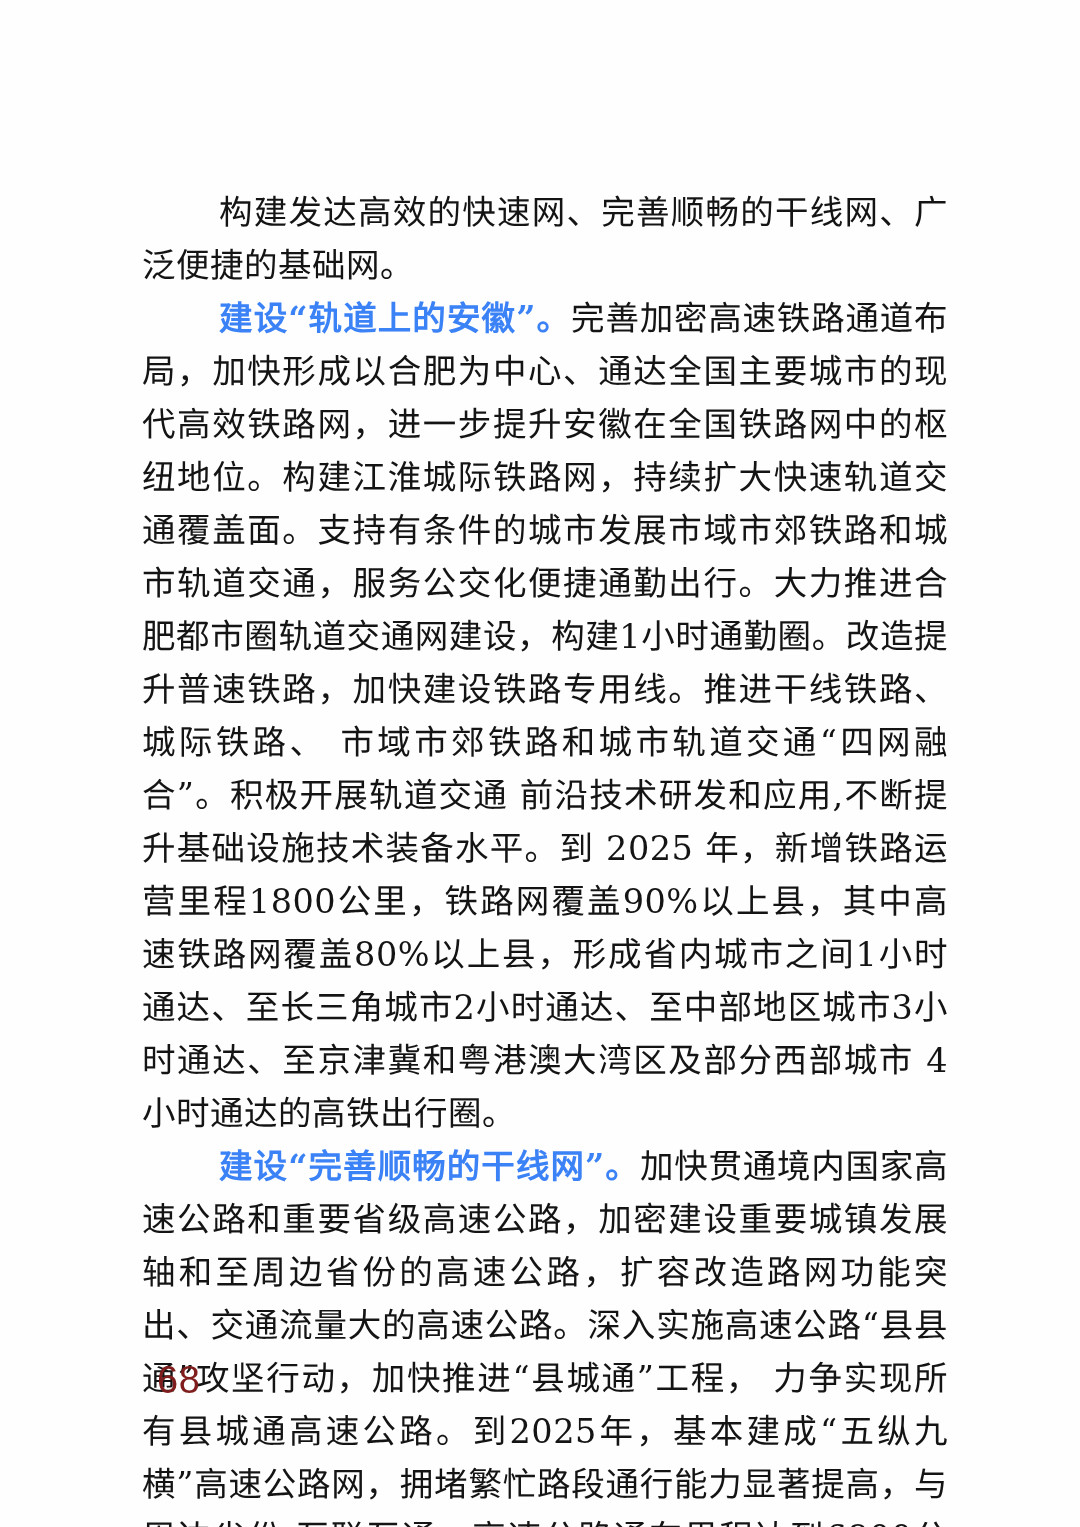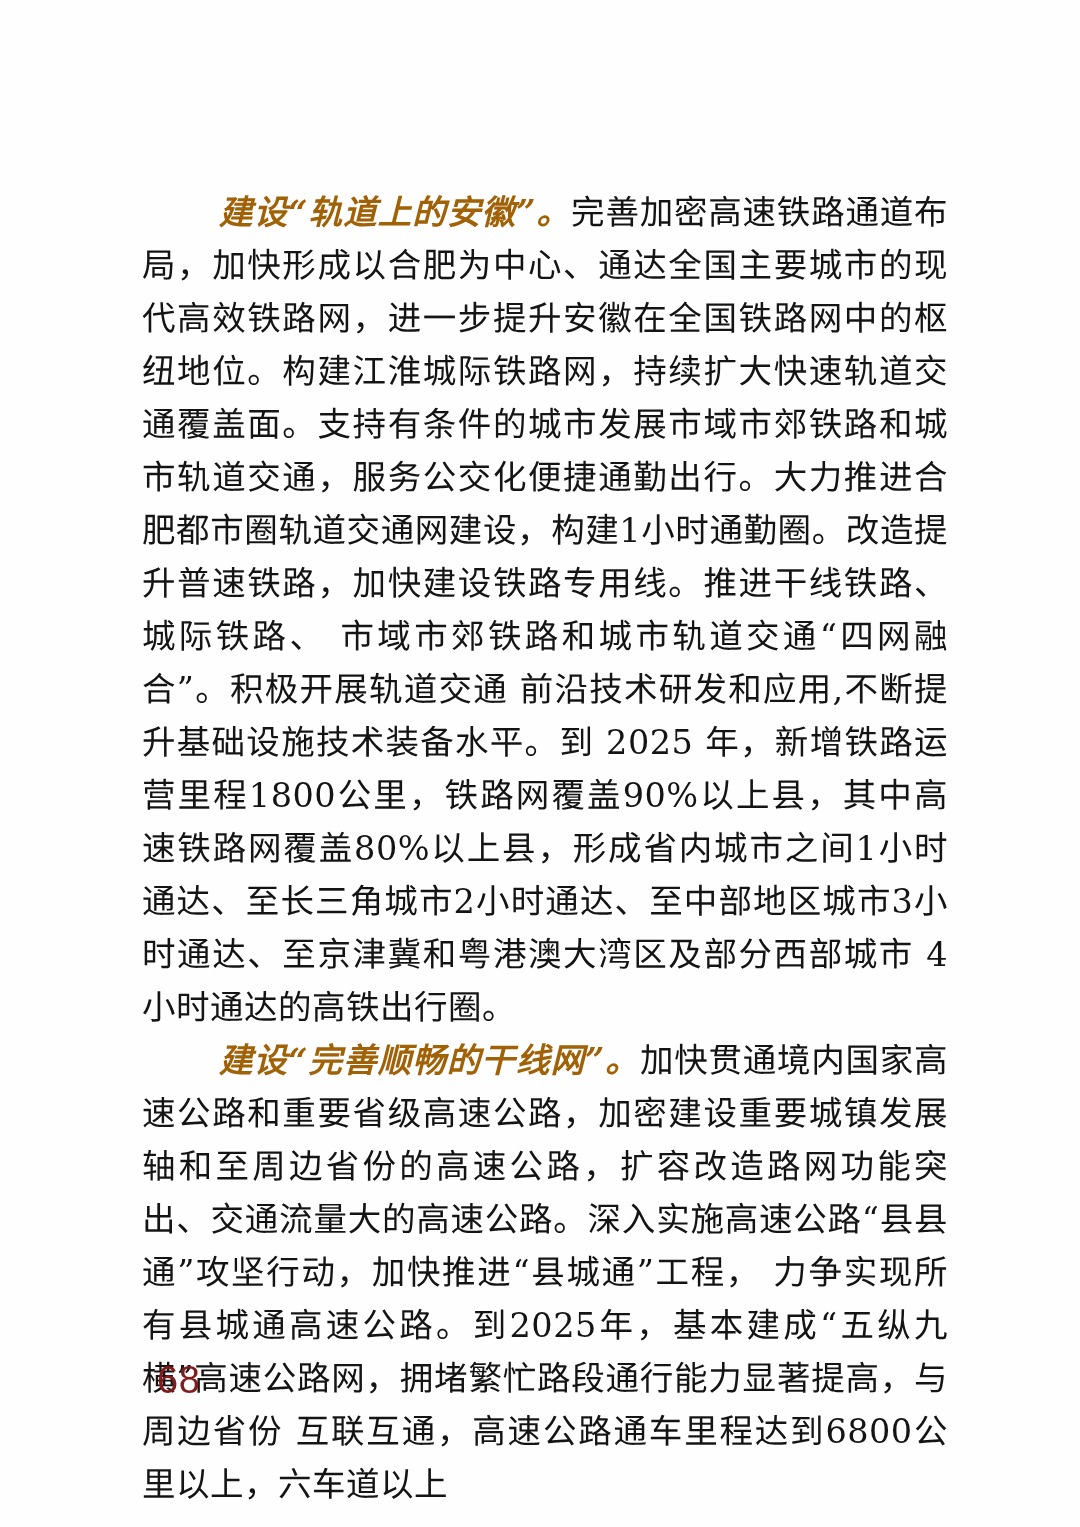--- a/index.html
+++ b/index.html
@@ -46,22 +46,21 @@
     margin-top: 0;
   }
 
   .para.indent {
     text-indent: 2.3em;
   }
 
   .lead {
     font-weight: 700;
     letter-spacing: 0.8px;
-    color: #a16207;
-    font-style: italic;
+    color: #3b82f6;
   }
 
   .page-number {
     position: absolute;
     left: 145px;
     top: 1362px;
     font-family: "Liberation Sans", "DejaVu Sans", sans-serif;
     font-size: 38px;
     line-height: 36px;
     color: #7f1d1d;
@@ -69,20 +68,23 @@
     margin-left: 12px;
   }
 </style>
 </head>
 <body>
 
 <div class="page">
 
   <div class="text-block">
 
+    <p class="para indent">
+      <span>构建发达高效的快速网、完善顺畅的干线网、广泛便捷的基础网。</span>
+    </p>
 
     <p class="para indent">
       <span class="lead">建设“轨道上的安徽”。</span><span>完善加密高速铁路通道布局，加快形成以合肥为中心、通达全国主要城市的现代高效铁路网，进一步提升安徽在全国铁路网中的枢纽地位。构建江淮城际铁路网，持续扩大快速轨道交通覆盖面。支持有条件的城市发展市域市郊铁路和城市轨道交通，服务公交化便捷通勤出行。大力推进合肥都市圈轨道交通网建设，构建1小时通勤圈。改造提升普速铁路，加快建设铁路专用线。推进干线铁路、城际铁路、 市域市郊铁路和城市轨道交通“四网融合”。积极开展轨道交通 前沿技术研发和应用,不断提升基础设施技术装备水平。到 2025 年，新增铁路运营里程1800公里，铁路网覆盖90%以上县，其中高速铁路网覆盖80%以上县，形成省内城市之间1小时通达、至长三角城市2小时通达、至中部地区城市3小时通达、至京津冀和粤港澳大湾区及部分西部城市 4 小时通达的高铁出行圈。</span>
     </p>
 
     <p class="para indent">
       <span class="lead">建设“完善顺畅的干线网”。</span><span>加快贯通境内国家高速公路和重要省级高速公路，加密建设重要城镇发展轴和至周边省份的高速公路，扩容改造路网功能突出、交通流量大的高速公路。深入实施高速公路“县县通”攻坚行动，加快推进“县城通”工程， 力争实现所有县城通高速公路。到2025年，基本建成“五纵九 横”高速公路网，拥堵繁忙路段通行能力显著提高，与周边省份 互联互通，高速公路通车里程达到6800公里以上，六车道以上</span>
     </p>
 
   </div>

